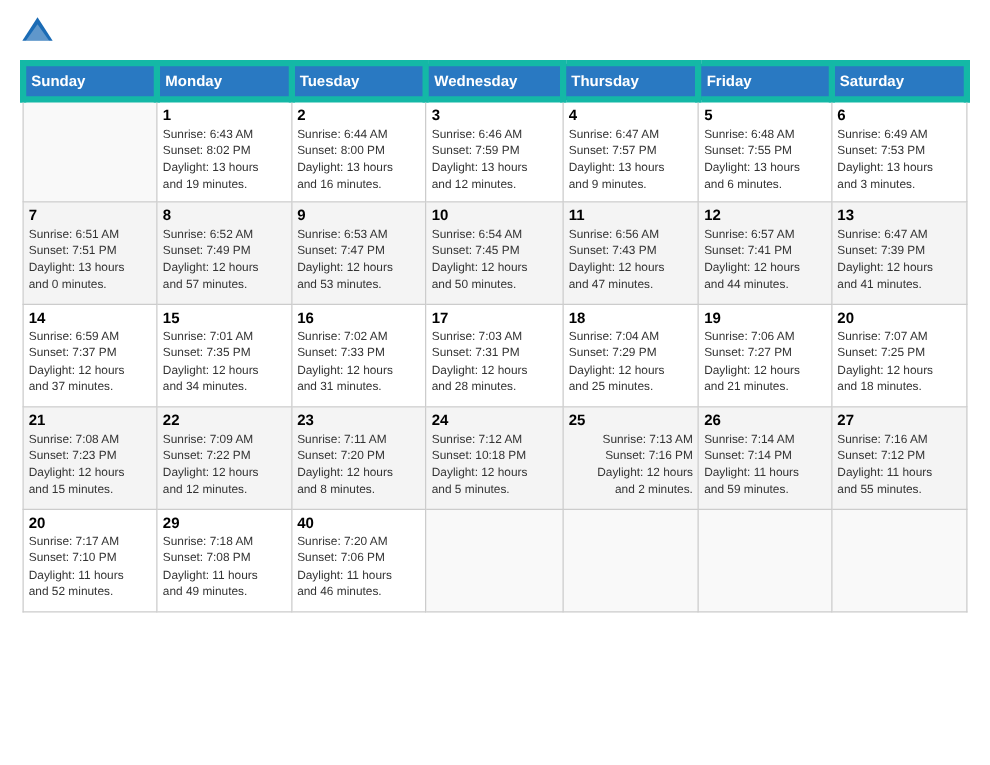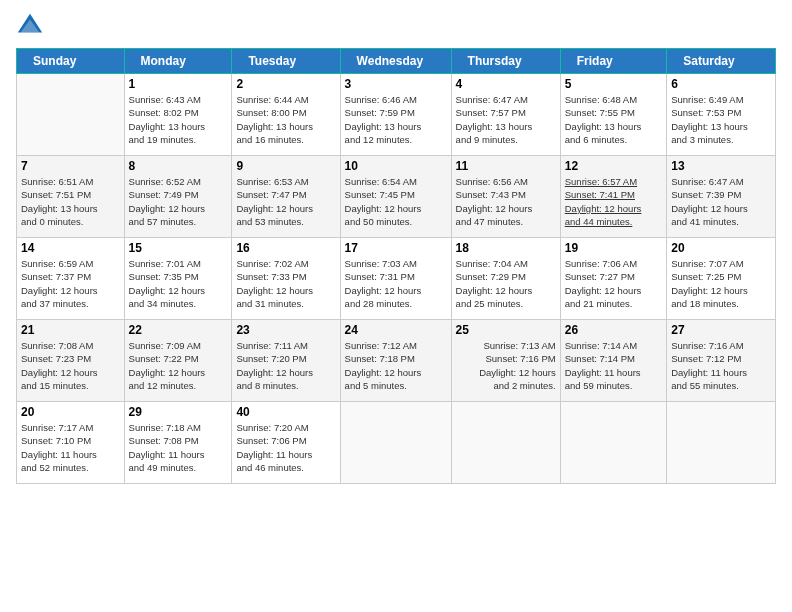--- a/index.html
+++ b/index.html
@@ -51,25 +51,25 @@
       color: #555;
     }
     table {
       width: 100%;
       border-collapse: collapse;
       font-size: 10px;
     }
     thead tr th {
       background-color: #2979c2;
       color: #fff;
-      padding: 5px 16px;
+      padding: 5px 4px;
       text-align: left;
       font-size: 12px;
       font-weight: bold;
-      border: 1px solid #14b8a6;
+      border: 5px solid #14b8a6;
     }
     tbody tr td {
       border: 1px solid #ccc;
       padding: 3px 4px;
       vertical-align: top;
       width: 113px;
       min-height: 70px;
       height: 82px;
     }
     tbody tr td.empty {
@@ -200,21 +200,21 @@
           </td>
           <td>
             <span class="day-number">11</span>
             <div class="day-info" style="white-space: pre-line;">Sunrise: 6:56 AM
 Sunset: 7:43 PM
 Daylight: 12 hours
 and 47 minutes.</div>
           </td>
           <td>
             <span class="day-number">12</span>
-            <div class="day-info" style="white-space: pre-line; text-decoration: underline;">Sunrise: 6:57 AM
+            <div class="day-info" style="white-space: pre-line;">Sunrise: 6:57 AM
 Sunset: 7:41 PM
 Daylight: 12 hours
 and 44 minutes.</div>
           </td>
           <td>
             <span class="day-number">13</span>
             <div class="day-info" style="white-space: pre-line;">Sunrise: 6:47 AM
 Sunset: 7:39 PM
 Daylight: 12 hours
 and 41 minutes.</div>
@@ -289,21 +289,21 @@
           <td>
             <span class="day-number">23</span>
             <div class="day-info" style="white-space: pre-line;">Sunrise: 7:11 AM
 Sunset: 7:20 PM
 Daylight: 12 hours
 and 8 minutes.</div>
           </td>
           <td>
             <span class="day-number">24</span>
             <div class="day-info" style="white-space: pre-line;">Sunrise: 7:12 AM
-Sunset: 7:18 PM
+Sunset: 10:18 PM
 Daylight: 12 hours
 and 5 minutes.</div>
           </td>
           <td>
             <span class="day-number">25</span>
             <div class="day-info" style="white-space: pre-line; text-align: right;">Sunrise: 7:13 AM
 Sunset: 7:16 PM
 Daylight: 12 hours
 and 2 minutes.</div>
           </td>

